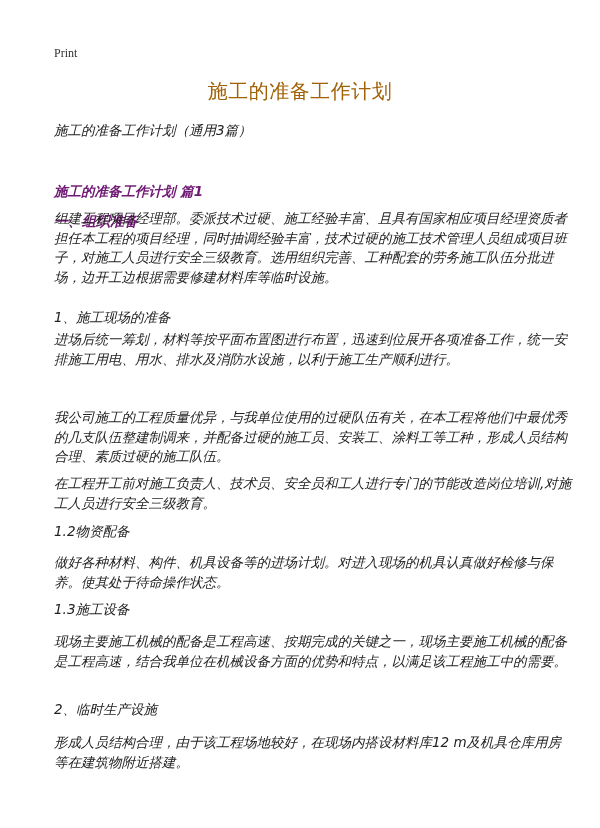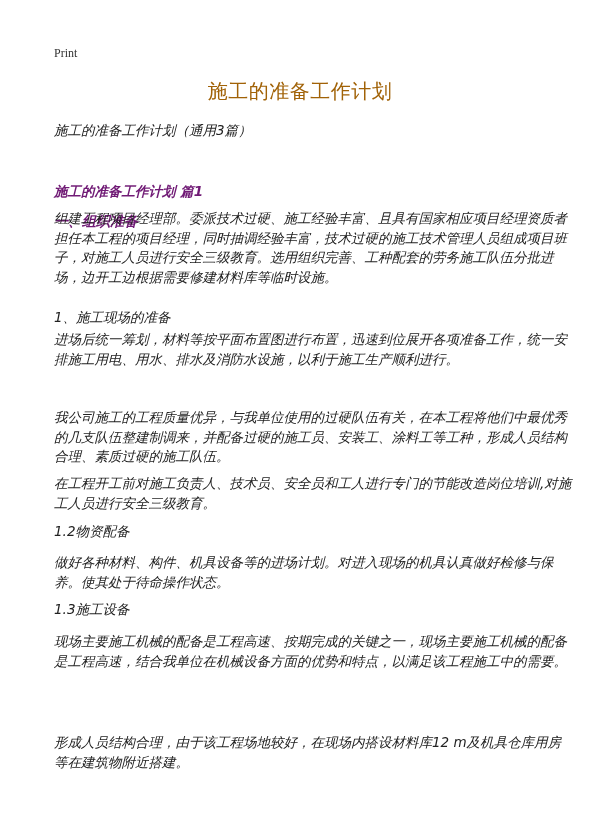--- a/index.html
+++ b/index.html
@@ -35,14 +35,15 @@
 
   <div class="block p" style="top:209px;">组建工程项目经理部。委派技术过硬、施工经验丰富、且具有国家相应项目经理资质者担任本工程的项目经理，同时抽调经验丰富，技术过硬的施工技术管理人员组成项目班子，对施工人员进行安全三级教育。选用组织完善、工种配套的劳务施工队伍分批进场，边开工边根据需要修建材料库等临时设施。</div>
   <div class="block" style="top:297px;margin-top:11px;">1、施工现场的准备</div>
   <div class="block p" style="top:330px;">进场后统一筹划，材料等按平面布置图进行布置，迅速到位展开各项准备工作，统一安排施工用电、用水、排水及消防水设施，以利于施工生产顺利进行。</div>
   <div class="block p" style="top:408px;">我公司施工的工程质量优异，与我单位使用的过硬队伍有关，在本工程将他们中最优秀的几支队伍整建制调来，并配备过硬的施工员、安装工、涂料工等工种，形成人员结构合理、素质过硬的施工队伍。</div>
   <div class="block p" style="top:474px;">在工程开工前对施工负责人、技术员、安全员和工人进行专门的节能改造岗位培训,对施工人员进行安全三级教育。</div>
   <div class="block" style="top:522px;">1.2物资配备</div>
   <div class="block p" style="top:553px;">做好各种材料、构件、机具设备等的进场计划。对进入现场的机具认真做好检修与保养。使其处于待命操作状态。</div>
   <div class="block" style="top:600px;">1.3施工设备</div>
   <div class="block p" style="top:632px;">现场主要施工机械的配备是工程高速、按期完成的关键之一，现场主要施工机械的配备是工程高速，结合我单位在机械设备方面的优势和特点，以满足该工程施工中的需要。</div>
+  <div class="block" style="top:700px;">2、临时生产设施</div>
   <div class="block p" style="top:733px;">形成人员结构合理，由于该工程场地较好，在现场内搭设材料库12 m及机具仓库用房等在建筑物附近搭建。</div>
 </div>
 
 </body></html>

